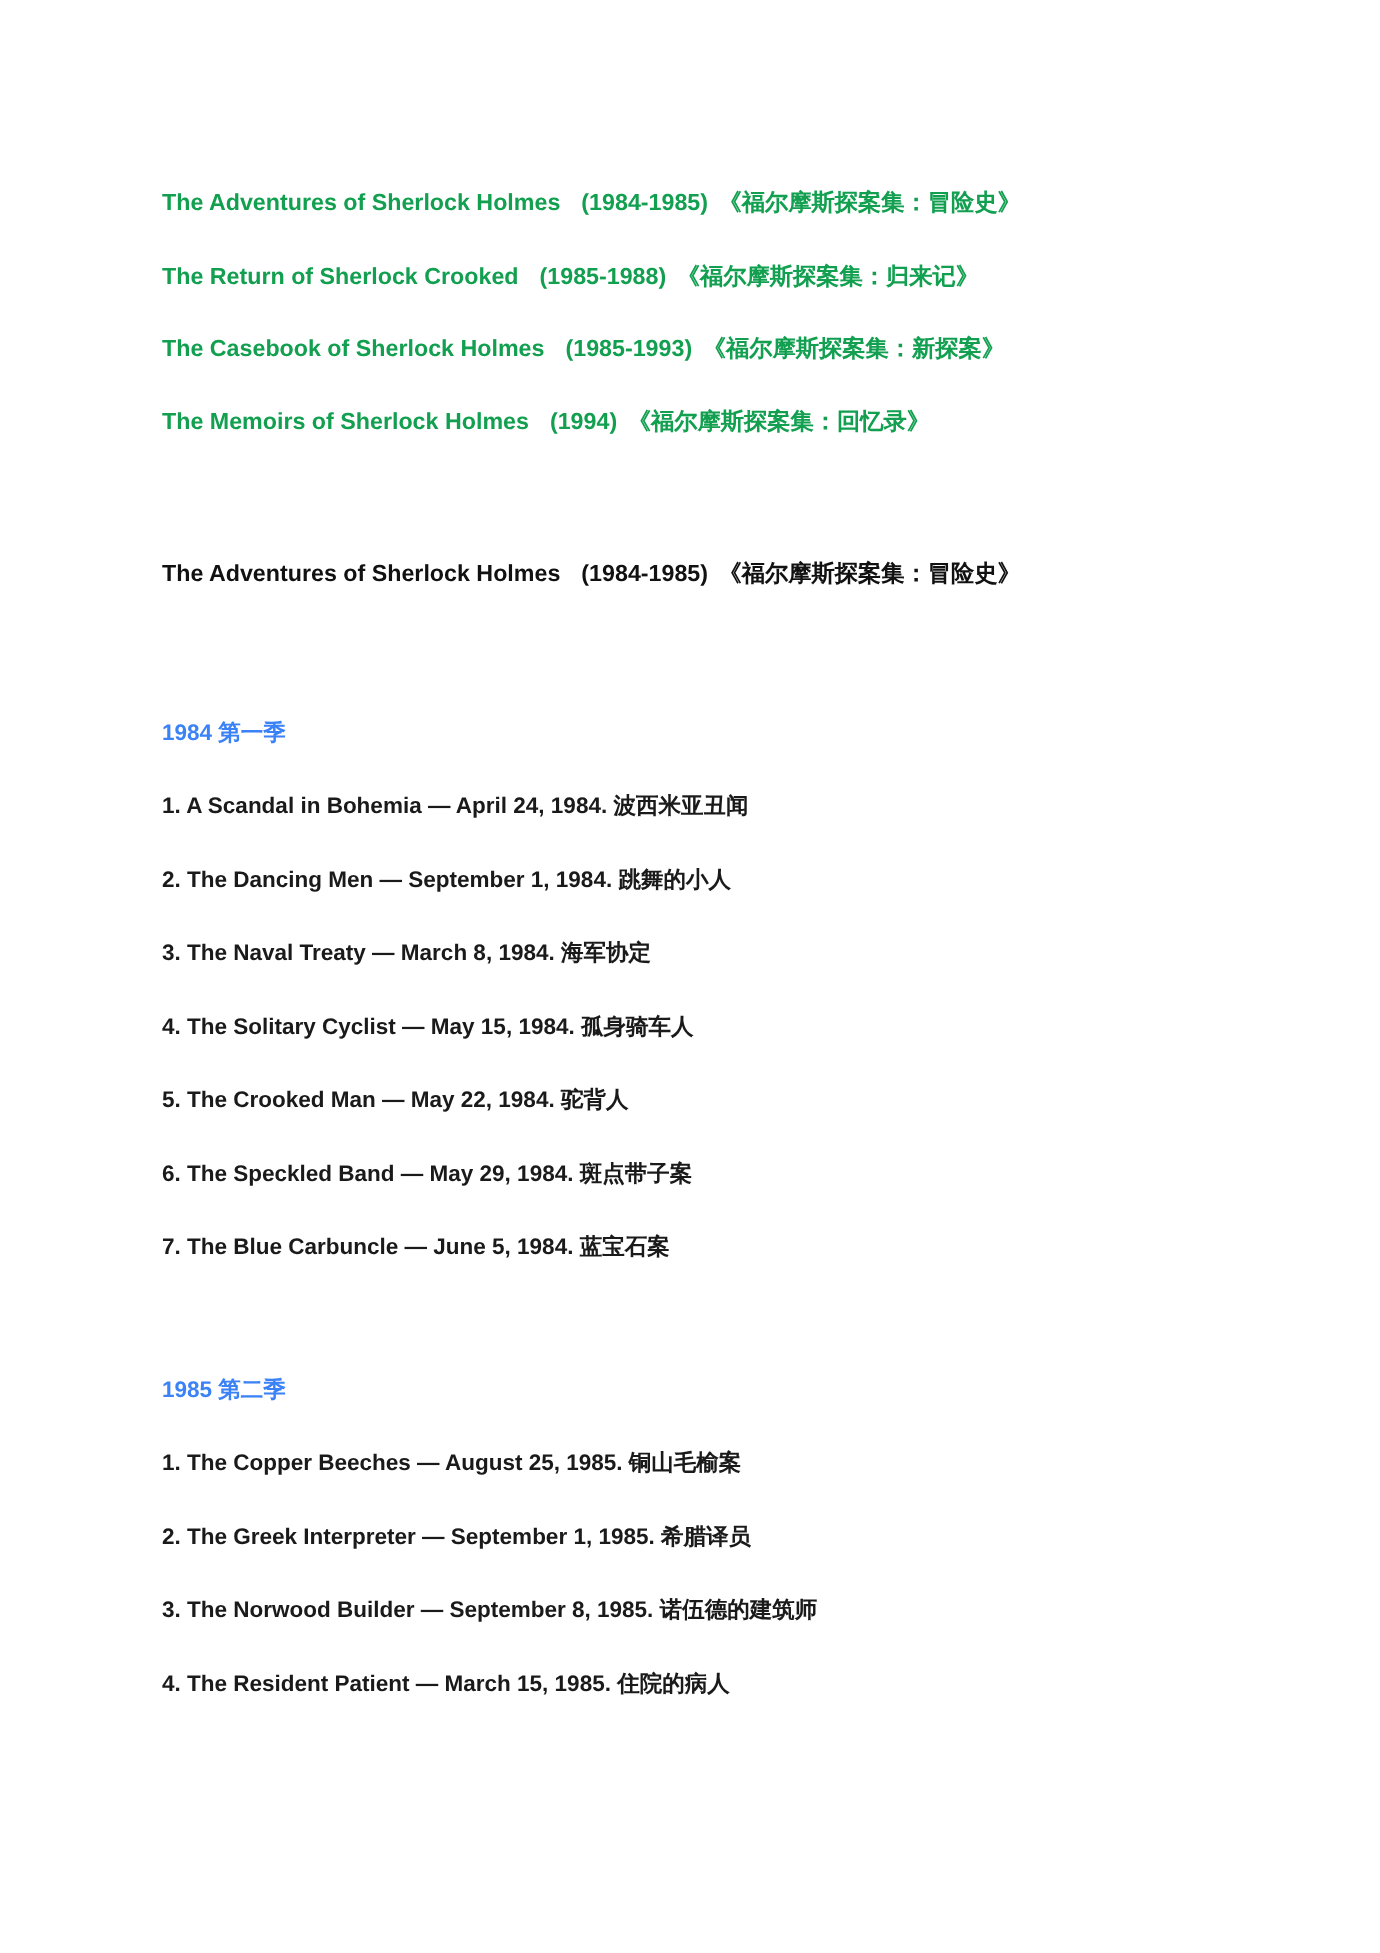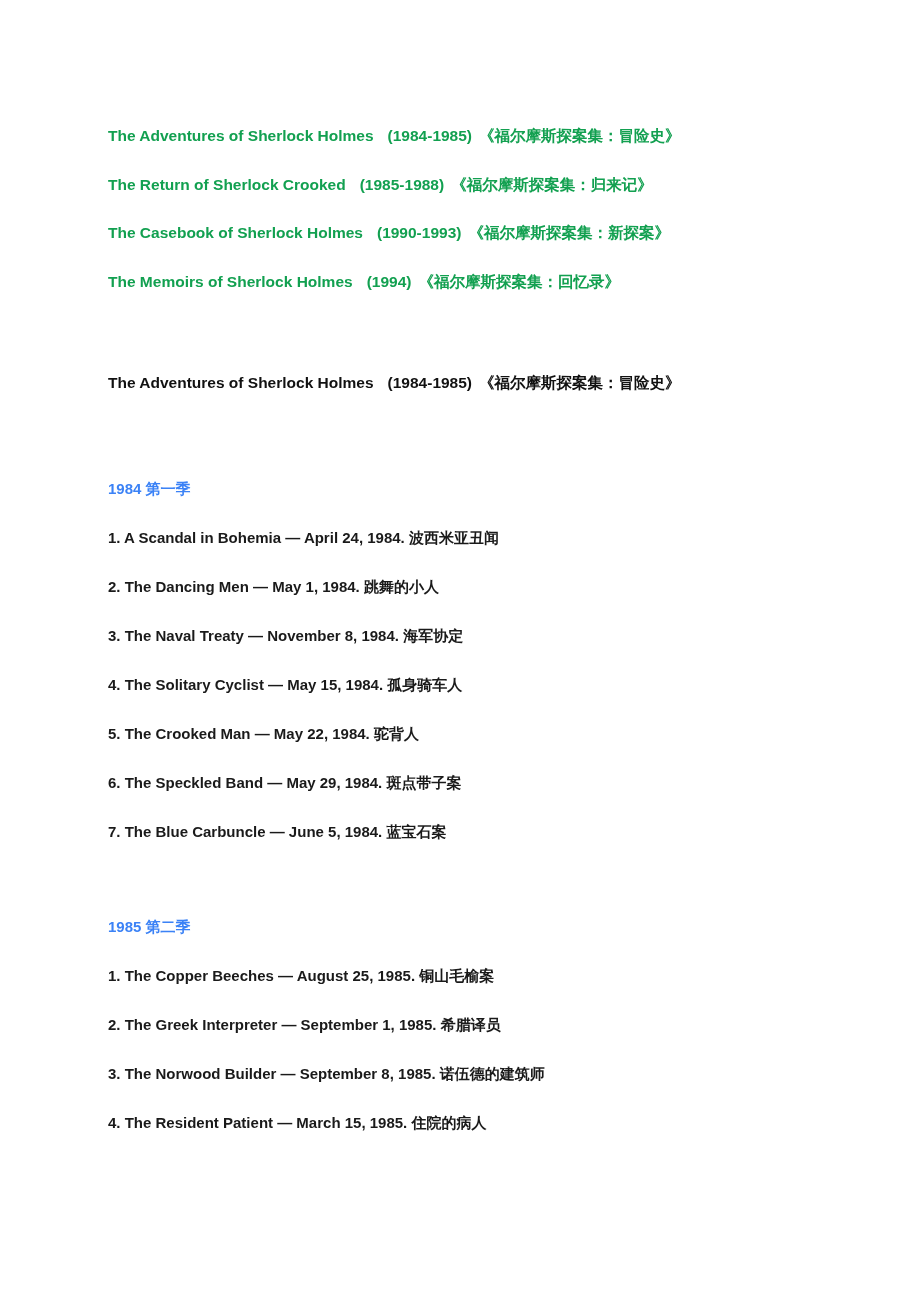--- a/index.html
+++ b/index.html
@@ -80,36 +80,36 @@
 <div class="page">
 
   <div class="toc">
     <a class="toc-link" href="#">
       <span>The Adventures of Sherlock Holmes</span><span class="sp"></span><span class="sp"></span><span>(1984-1985)</span><span class="sp"></span><span class="cn">《福尔摩斯探案集：冒险史》</span>
     </a>
     <a class="toc-link" href="#">
       <span>The Return of Sherlock Crooked</span><span class="sp"></span><span class="sp"></span><span>(1985-1988)</span><span class="sp"></span><span class="cn">《福尔摩斯探案集：归来记》</span>
     </a>
     <a class="toc-link" href="#">
-      <span>The Casebook of Sherlock Holmes</span><span class="sp"></span><span class="sp"></span><span>(1990-1993)</span><span class="sp"></span><span class="cn">《福尔摩斯探案集：新探案》</span>
+      <span>The Casebook of Sherlock Holmes</span><span class="sp"></span><span class="sp"></span><span>(1985-1993)</span><span class="sp"></span><span class="cn">《福尔摩斯探案集：新探案》</span>
     </a>
     <a class="toc-link" href="#">
       <span>The Memoirs of Sherlock Holmes</span><span class="sp"></span><span class="sp"></span><span>(1994)</span><span class="sp"></span><span class="cn">《福尔摩斯探案集：回忆录》</span>
     </a>
   </div>
 
   <div class="section-title">
     <span>The Adventures of Sherlock Holmes</span><span class="sp"></span><span class="sp"></span><span>(1984-1985)</span><span class="sp"></span><span>《福尔摩斯探案集：冒险史》</span>
   </div>
 
   <div class="season">
     <div class="season-heading">1984  第一季</div>
     <div class="episode">1. A Scandal in Bohemia — April 24, 1984.  波西米亚丑闻</div>
-    <div class="episode">2. The Dancing Men — May 1, 1984.  跳舞的小人</div>
-    <div class="episode">3. The Naval Treaty — November 8, 1984.  海军协定</div>
+    <div class="episode">2. The Dancing Men — September 1, 1984.  跳舞的小人</div>
+    <div class="episode">3. The Naval Treaty — March 8, 1984.  海军协定</div>
     <div class="episode">4. The Solitary Cyclist — May 15, 1984.  孤身骑车人</div>
     <div class="episode">5. The Crooked Man — May 22, 1984.  驼背人</div>
     <div class="episode">6. The Speckled Band — May 29, 1984.  斑点带子案</div>
     <div class="episode">7. The Blue Carbuncle — June 5, 1984.  蓝宝石案</div>
   </div>
 
   <div class="season">
     <div class="season-heading">1985  第二季</div>
     <div class="episode">1. The Copper Beeches — August 25, 1985.  铜山毛榆案</div>
     <div class="episode">2. The Greek Interpreter — September 1, 1985.  希腊译员</div>

